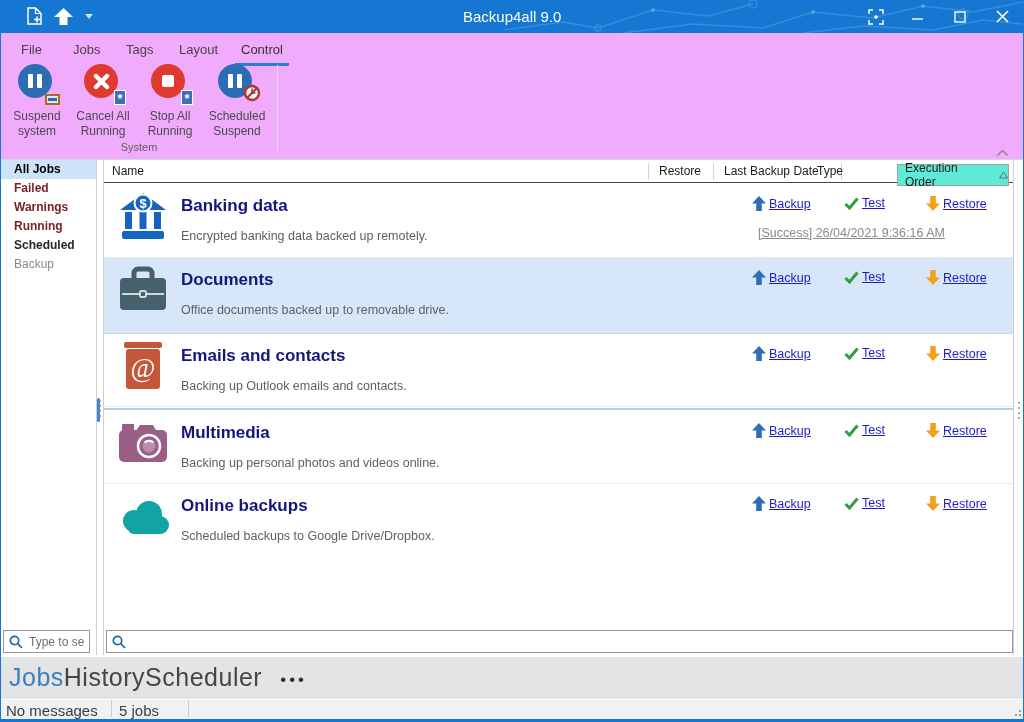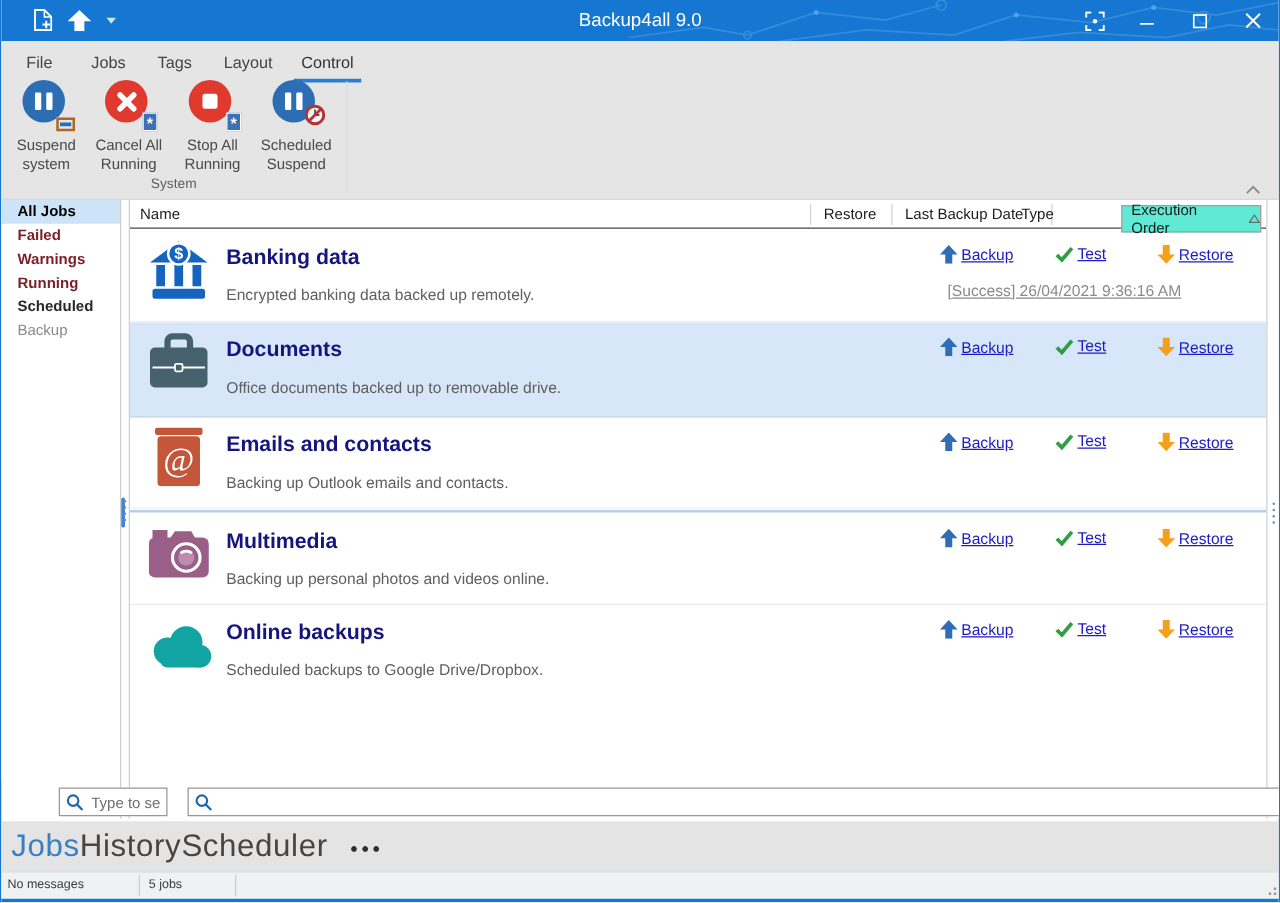--- a/index.html
+++ b/index.html
@@ -8,21 +8,21 @@
     border-left:1px solid #1577d1;border-right:1px solid #1577d1;}
   
   .titlebar{position:absolute;left:0;top:0;right:0;height:33px;background:#1577d1;}
   .circuit{position:absolute;right:0;top:0;pointer-events:none;}
   .qat{position:absolute;left:26px;top:7px;display:flex;align-items:center;gap:12px;}
   .qat-btn{display:flex;align-items:center;cursor:default;}
   .title-text{position:absolute;left:462px;top:8px;color:#fff;font-size:15px;}
   .win-controls{position:absolute;right:0;top:0;height:33px;display:flex;}
   .win-btn{width:42px;height:33px;display:flex;align-items:center;justify-content:center;color:#fff;font-size:14px;}
   
-  .ribbon{position:absolute;left:0;top:33px;right:0;height:126px;background:#e5e5e5;border-bottom:1px solid #d6d9dc;}
+  .ribbon{position:absolute;left:0;top:33px;right:0;height:126px;background:#f0abfc;border-bottom:1px solid #d6d9dc;}
   .rtab{position:absolute;top:5px;font-size:13px;color:#454545;padding:4px 6px 6px 6px;}
   .rtab.selected{border-bottom:3px solid #2a7fd4;color:#333;}
   .rbtn{position:absolute;top:30px;width:66px;height:90px;text-align:center;}
   .ricon-wrap{position:relative;width:40px;height:40px;margin:0 auto;}
   .ricon-circle{position:absolute;left:1px;top:1px;width:34px;height:34px;border-radius:50%;display:flex;align-items:center;justify-content:center;}
   .blue-c{background:#2d6db4;} .red-c{background:#e03a2f;}
   .pause-bars{display:flex;gap:4px;}
   .pause-bars i{display:block;width:5px;height:14px;background:#fff;border-radius:1px;}
   .white-square{width:12px;height:12px;background:#fff;border-radius:2px;}
   .ov{position:absolute;right:-3px;bottom:-2px;}
@@ -55,32 +55,32 @@
   .job-icon{position:absolute;left:15px;top:8px;}
   .job-title{position:absolute;left:77px;top:12px;font-size:17px;font-weight:bold;color:#15157d;}
   .job-desc{position:absolute;left:77px;top:45px;font-size:12.5px;color:#5f5f5f;}
   .act{position:absolute;top:12px;display:flex;align-items:center;gap:3px;font-size:12.5px;}
   .act a{color:#1f1cc4;text-decoration:underline;cursor:pointer;}
   .a-backup{left:648px;} .a-test{left:740px;} .a-restore{left:822px;}
   .status-note{position:absolute;left:654px;top:42px;font-size:12.5px;color:#8a8a8a;text-decoration:underline;}
   .hsplit{position:absolute;left:0;width:100%;height:4px;background:#fff;}
   .hsplit i{display:block;margin-top:1px;height:2px;background:#b9cde6;}
   
-  .searchbox{position:absolute;height:23px;border:1px solid #979797;background:#fff;display:flex;align-items:center;gap:4px;padding-left:5px;box-sizing:border-box;overflow:hidden;margin-left:44px;}
+  .searchbox{position:absolute;height:23px;border:1px solid #979797;background:#fff;display:flex;align-items:center;gap:4px;padding-left:5px;box-sizing:border-box;overflow:hidden;}
   .searchbox input{border:none;outline:none;flex:1;font-size:12px;font-family:"Liberation Sans",sans-serif;color:#555;background:transparent;min-width:0;}
   .searchbox input::placeholder{color:#6e6e6e;opacity:1;}
   .sb-left{left:2px;top:630px;width:87px;}
   .sb-main{left:105px;top:630px;width:907px;}
   
   .bottom-tabs{position:absolute;left:0;top:657px;right:0;height:40px;background:#e4e4e4;display:flex;align-items:center;}
   .btab{font-size:25px;font-weight:300;letter-spacing:0.5px;color:#4a4541;cursor:default;}
   .btab:first-child{margin-left:8px;}
   .btab.active{color:#3a7fc1;}
   .btab-more{font-size:17px;letter-spacing:3px;color:#2f2f2f;margin-left:18px;padding-top:6px;}
-  .statusbar{position:absolute;left:0;top:697px;right:0;height:22px;background:#eff1f2;border-top:1px solid #d9d9d9;font-size:10px;color:#3c3c3c;box-sizing:border-box;}
+  .statusbar{position:absolute;left:0;top:697px;right:0;height:22px;background:#eff1f2;border-top:1px solid #d9d9d9;font-size:15px;color:#3c3c3c;box-sizing:border-box;}
   .sb-cell{position:absolute;top:4px;}
   .sb-sep{position:absolute;top:2px;width:1px;height:17px;background:#cccccc;}
   .grip{position:absolute;right:2px;top:6px;width:12px;height:12px;}
   .grip i{position:absolute;width:2px;height:2px;background:#9a9a9a;}
   .bottom-edge{position:absolute;left:0;top:719px;right:0;height:3px;background:#1577d1;}
 </style>
 </head>
 <body>
 
 <div class="window">

